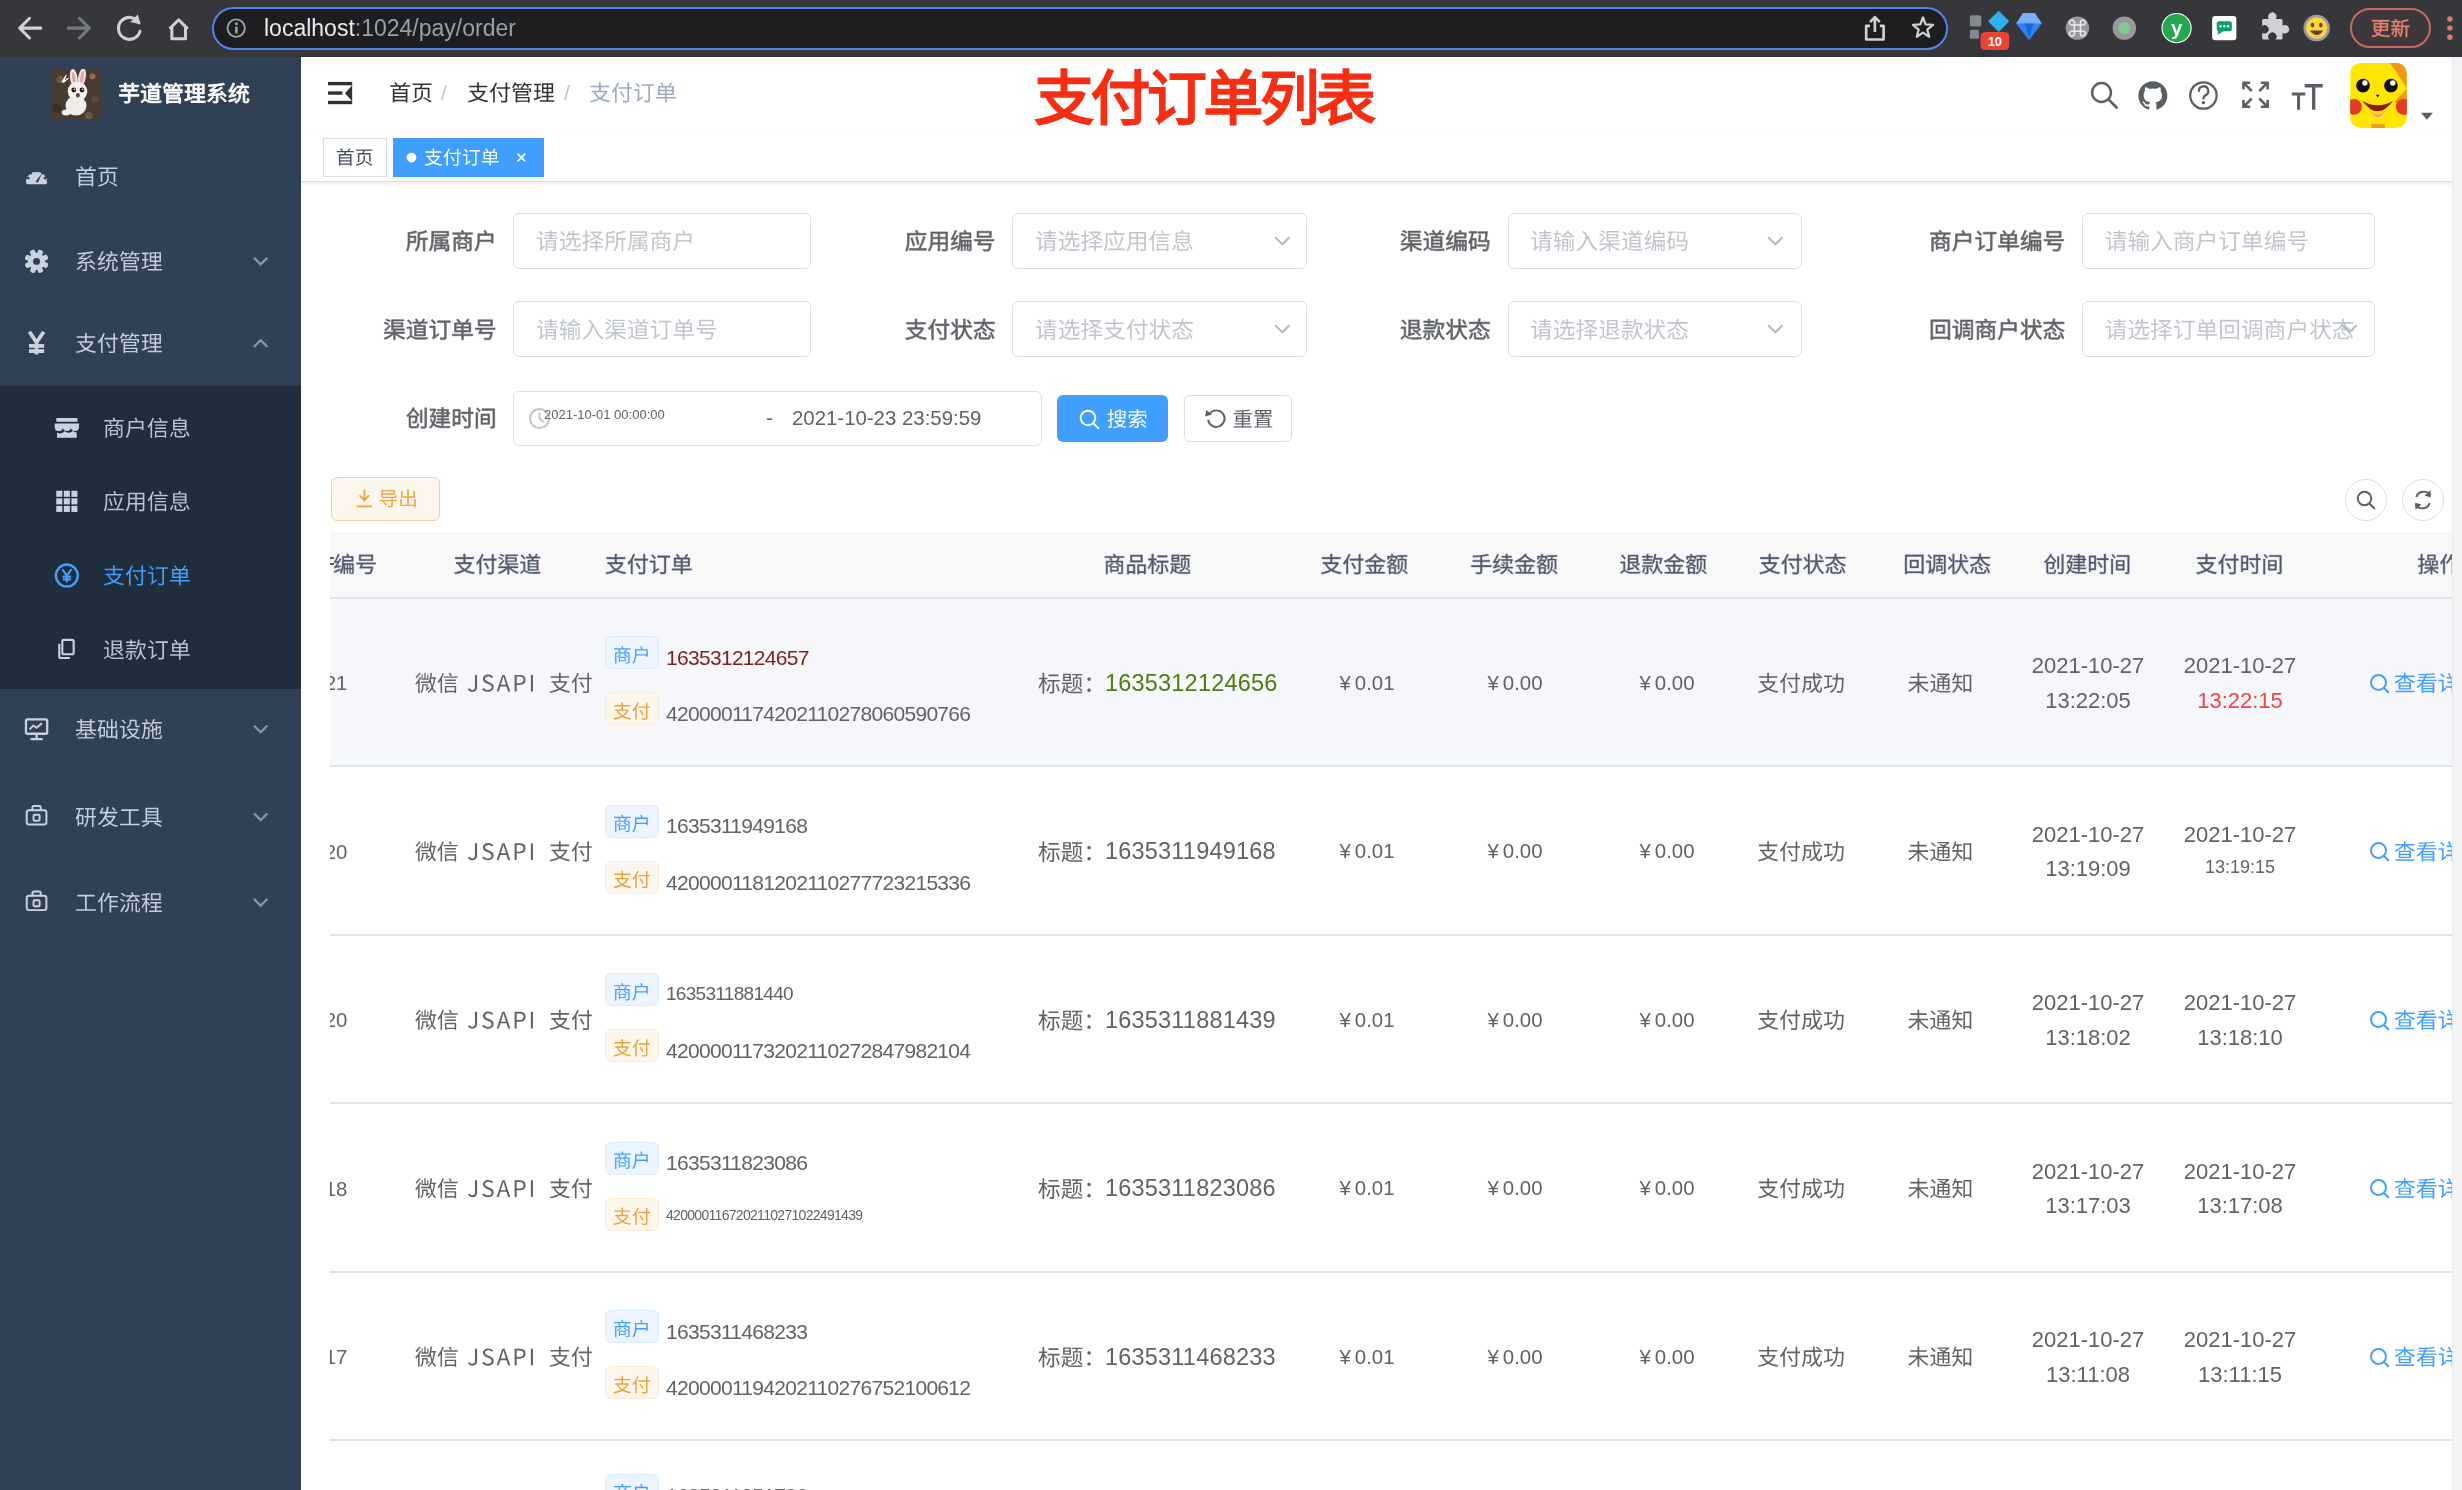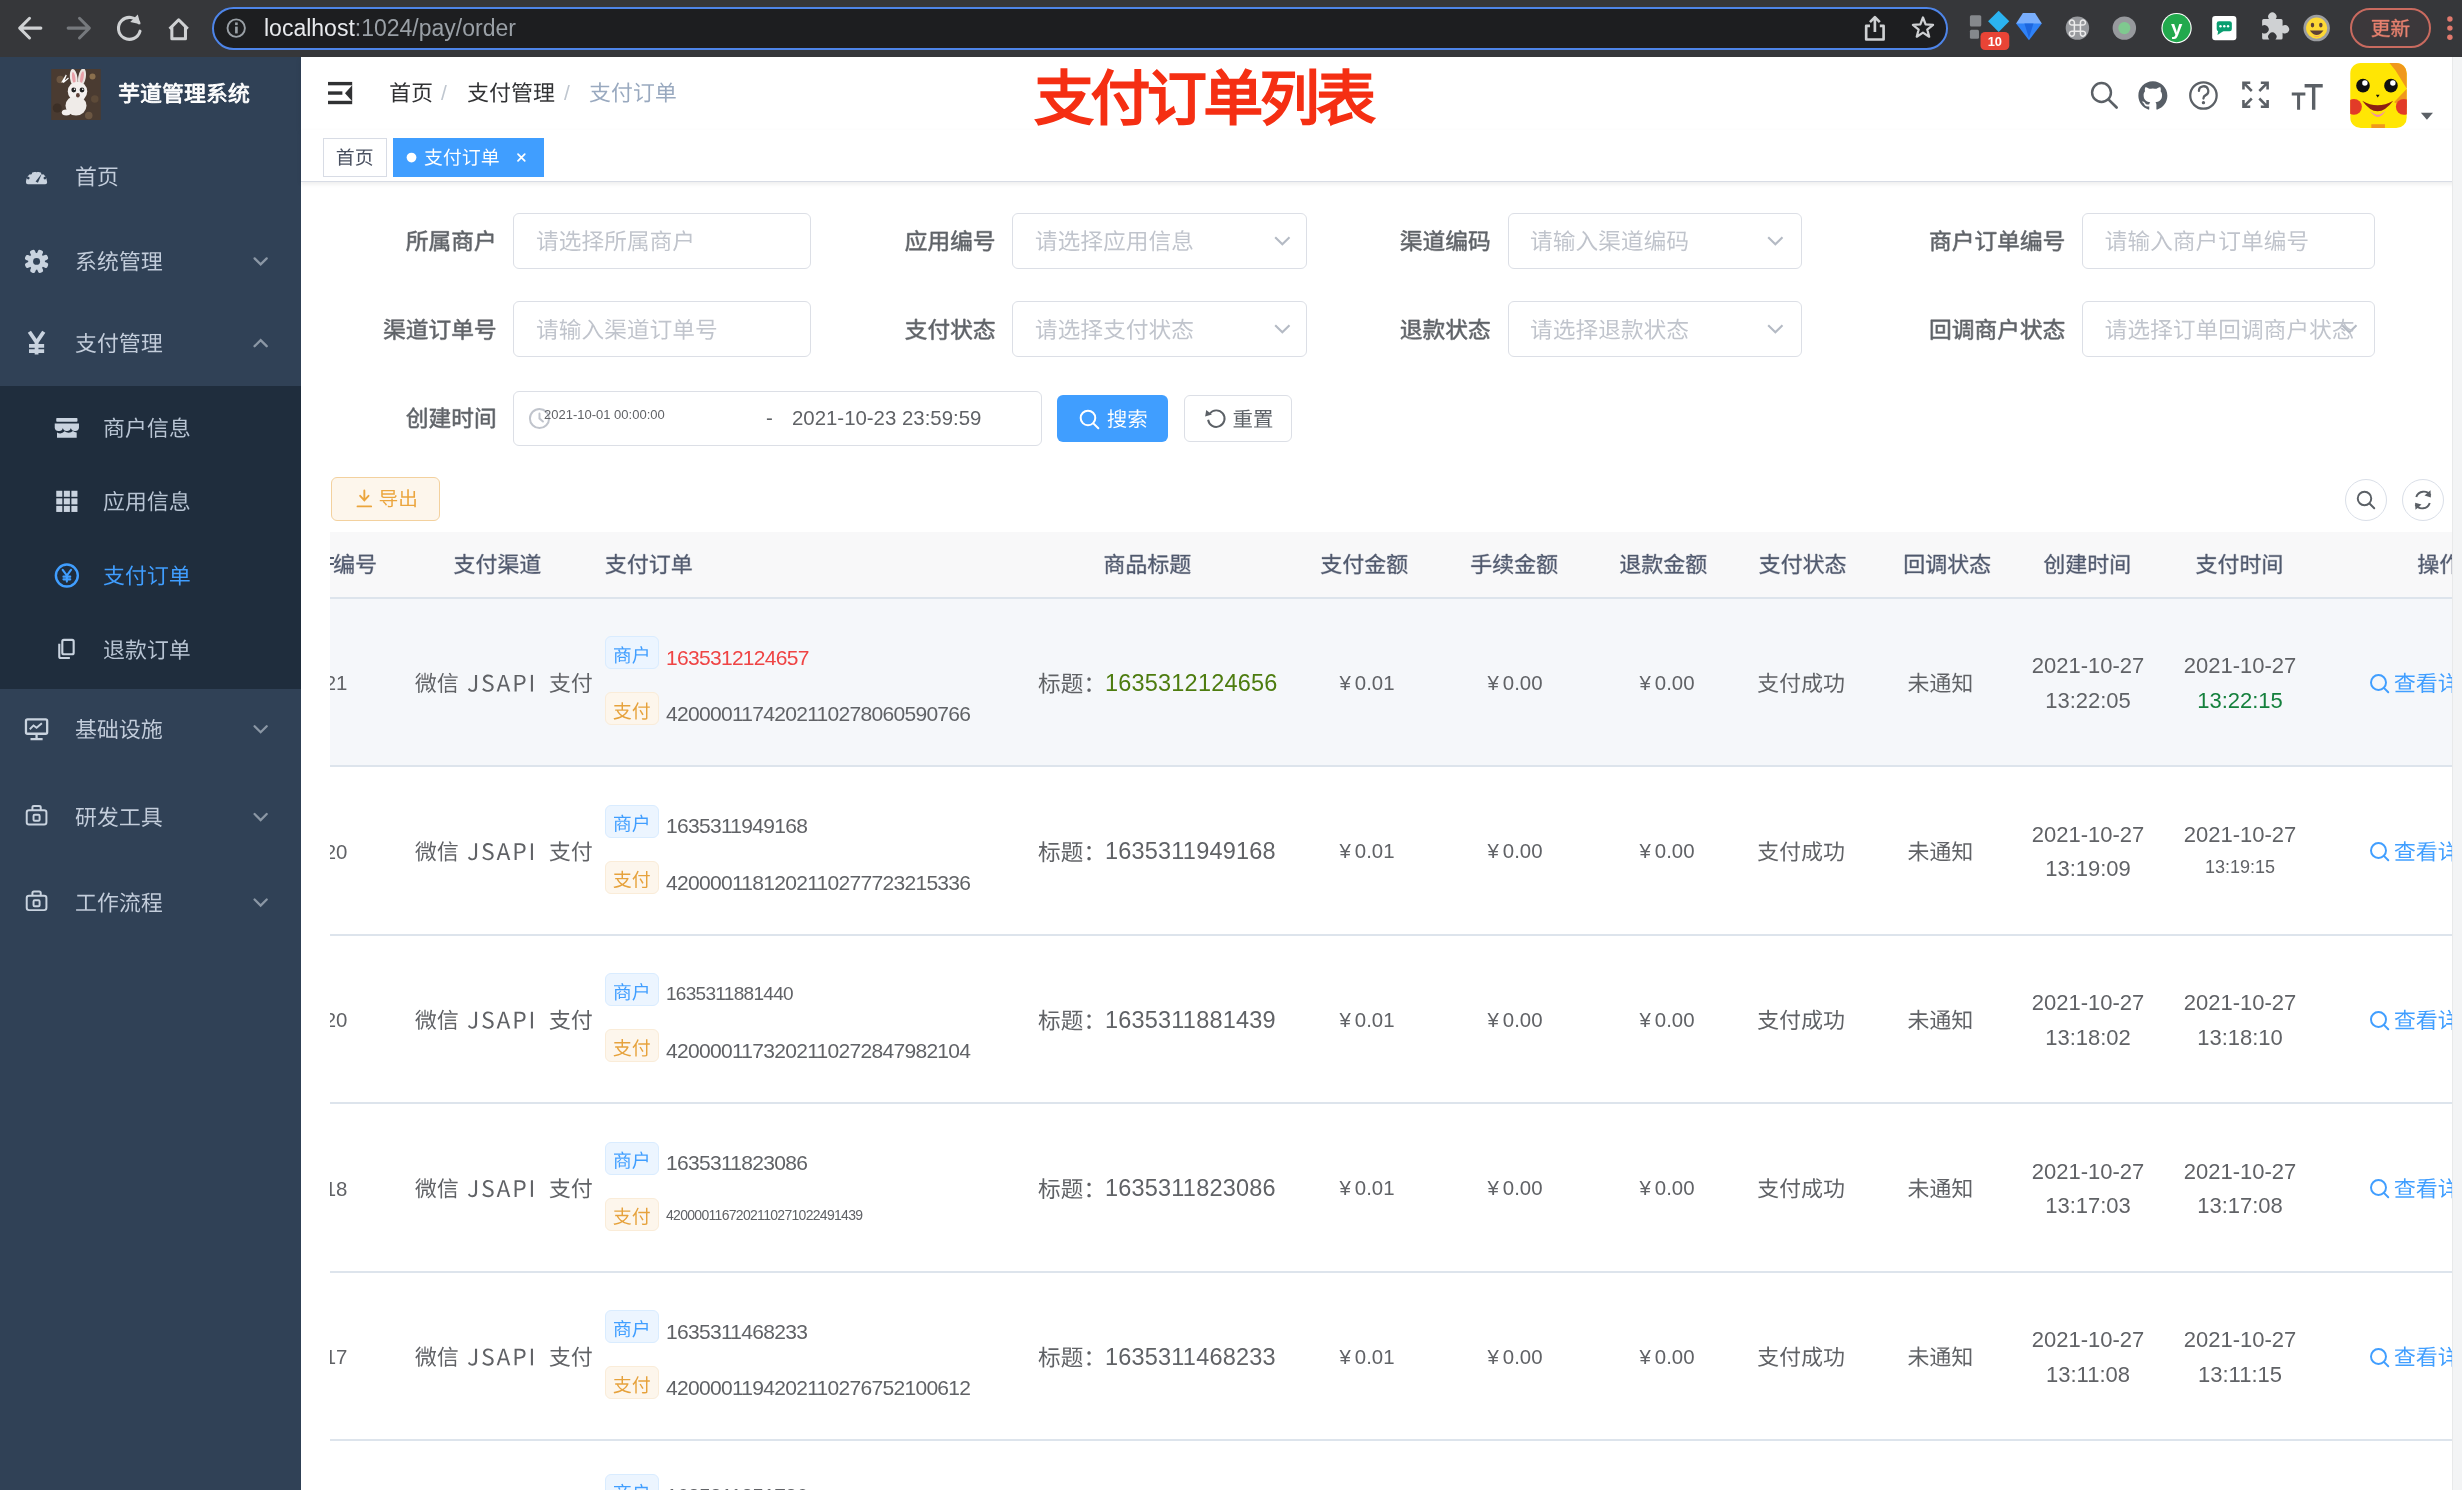--- a/index.html
+++ b/index.html
@@ -282,30 +282,30 @@
 <div class="a" style="left:330px;top:1439px;width:2132px;height:1.5px;background:#dde4ec"></div>
 <div class="a" style="left:330px;top:532px;width:91px;height:959px;overflow:hidden">
     <div class="t" style="left:-5.3px;top:141px;font-size:20.4px;color:#606266">21</div>
     <div class="t" style="left:-5.3px;top:310px;font-size:20.4px;color:#606266">20</div>
     <div class="t" style="left:-5.3px;top:478px;font-size:20.4px;color:#606266">20</div>
     <div class="t" style="left:-5.3px;top:647px;font-size:20.4px;color:#606266">18</div>
     <div class="t" style="left:-5.3px;top:815px;font-size:20.4px;color:#606266">17</div>
   </div>
 <div class="a" style="left:605px;top:636px;width:54px;height:33px;background:#ecf5ff;border:1.5px solid #d9ecff;border-radius:6px"></div>
 <div class="a" style="left:605px;top:692px;width:54px;height:33px;background:#fdf6ec;border:1.5px solid #faecd8;border-radius:6px"></div>
-<div class="t" style="left:666px;top:647px;font-size:21px;letter-spacing:-0.7px;color:#ef4444">1635312124657</div>
+<div class="t" style="left:666px;top:647px;font-size:21px;letter-spacing:-0.7px;color:#7f1d1d">1635312124657</div>
 <div class="t" style="left:666px;top:703px;font-size:21px;letter-spacing:-0.7px;color:#606266">4200001174202110278060590766</div>
 <div class="t" style="left:1105px;top:672px;font-size:23.5px;letter-spacing:0.2px;color:#4d7c0f">1635312124656</div>
 <div class="t" style="left:1367px;top:673px;font-size:20.4px;color:#606266;transform:translateX(-50%)">¥ 0.01</div>
 <div class="t" style="left:1515px;top:673px;font-size:20.4px;color:#606266;transform:translateX(-50%)">¥ 0.00</div>
 <div class="t" style="left:1667px;top:673px;font-size:20.4px;color:#606266;transform:translateX(-50%)">¥ 0.00</div>
 <div class="t" style="left:2088px;top:655px;font-size:22px;color:#606266;transform:translateX(-50%)">2021-10-27</div>
 <div class="t" style="left:2088px;top:690px;font-size:22px;color:#606266;transform:translateX(-50%)">13:22:05</div>
 <div class="t" style="left:2240px;top:655px;font-size:22px;color:#606266;transform:translateX(-50%)">2021-10-27</div>
-<div class="t" style="left:2240px;top:690px;font-size:22px;color:#15803d;transform:translateX(-50%)">13:22:15</div>
+<div class="t" style="left:2240px;top:690px;font-size:22px;color:#ef4444;transform:translateX(-50%)">13:22:15</div>
 <svg class="a" style="left:2368px;top:672px" width="24" height="24" viewBox="0 0 32 32">
     <circle cx="14" cy="14" r="10" fill="none" stroke="#409eff" stroke-width="2.6"></circle>
     <line x1="21.5" y1="21.5" x2="27" y2="27" stroke="#409eff" stroke-width="2.6" stroke-linecap="round"></line>
   </svg>
 <div class="a" style="left:605px;top:805px;width:54px;height:33px;background:#ecf5ff;border:1.5px solid #d9ecff;border-radius:6px"></div>
 <div class="a" style="left:605px;top:861px;width:54px;height:33px;background:#fdf6ec;border:1.5px solid #faecd8;border-radius:6px"></div>
 <div class="t" style="left:666px;top:815px;font-size:21px;letter-spacing:-0.7px;color:#606266">1635311949168</div>
 <div class="t" style="left:666px;top:872px;font-size:21px;letter-spacing:-0.7px;color:#606266">4200001181202110277723215336</div>
 <div class="t" style="left:1105px;top:840px;font-size:23.5px;letter-spacing:0.2px;color:#606266">1635311949168</div>
 <div class="t" style="left:1367px;top:841px;font-size:20.4px;color:#606266;transform:translateX(-50%)">¥ 0.01</div>

